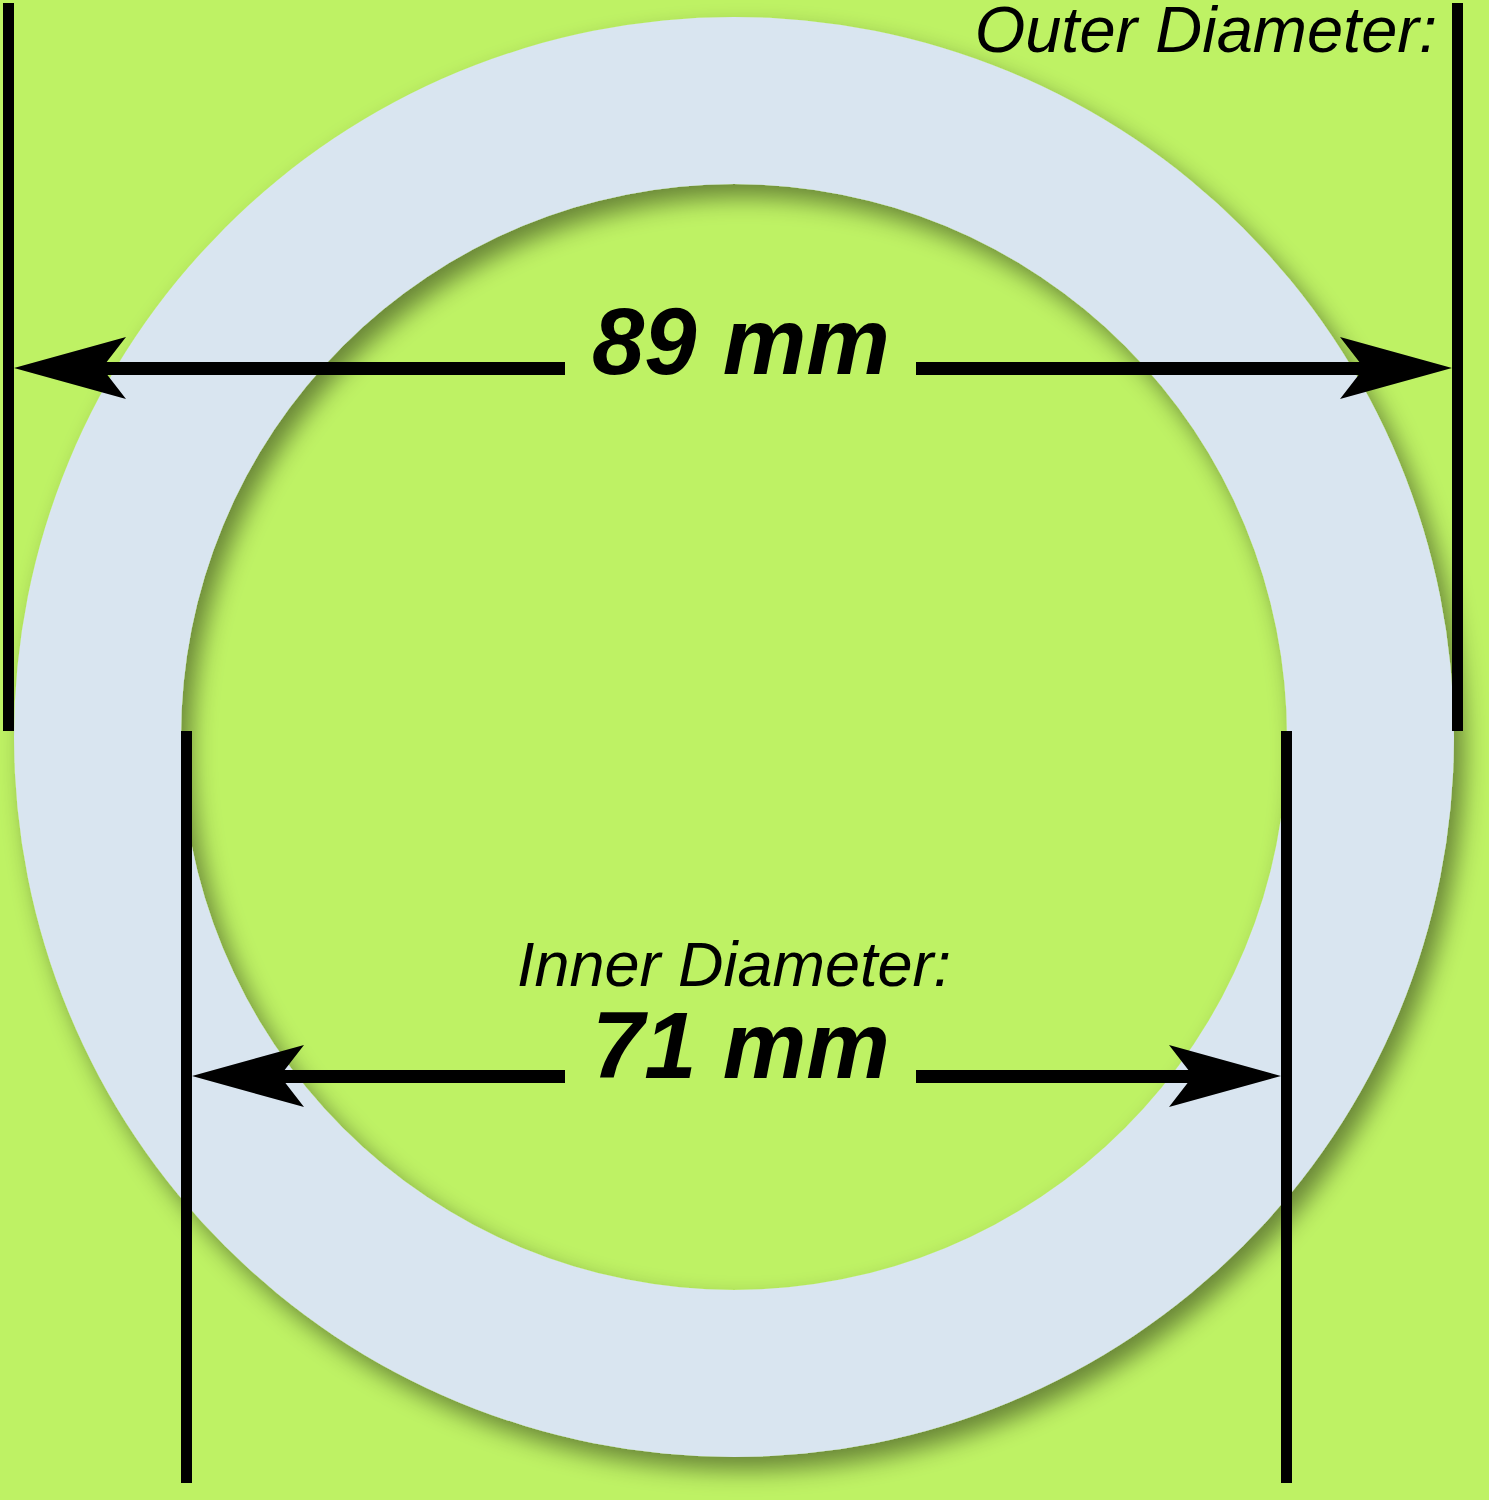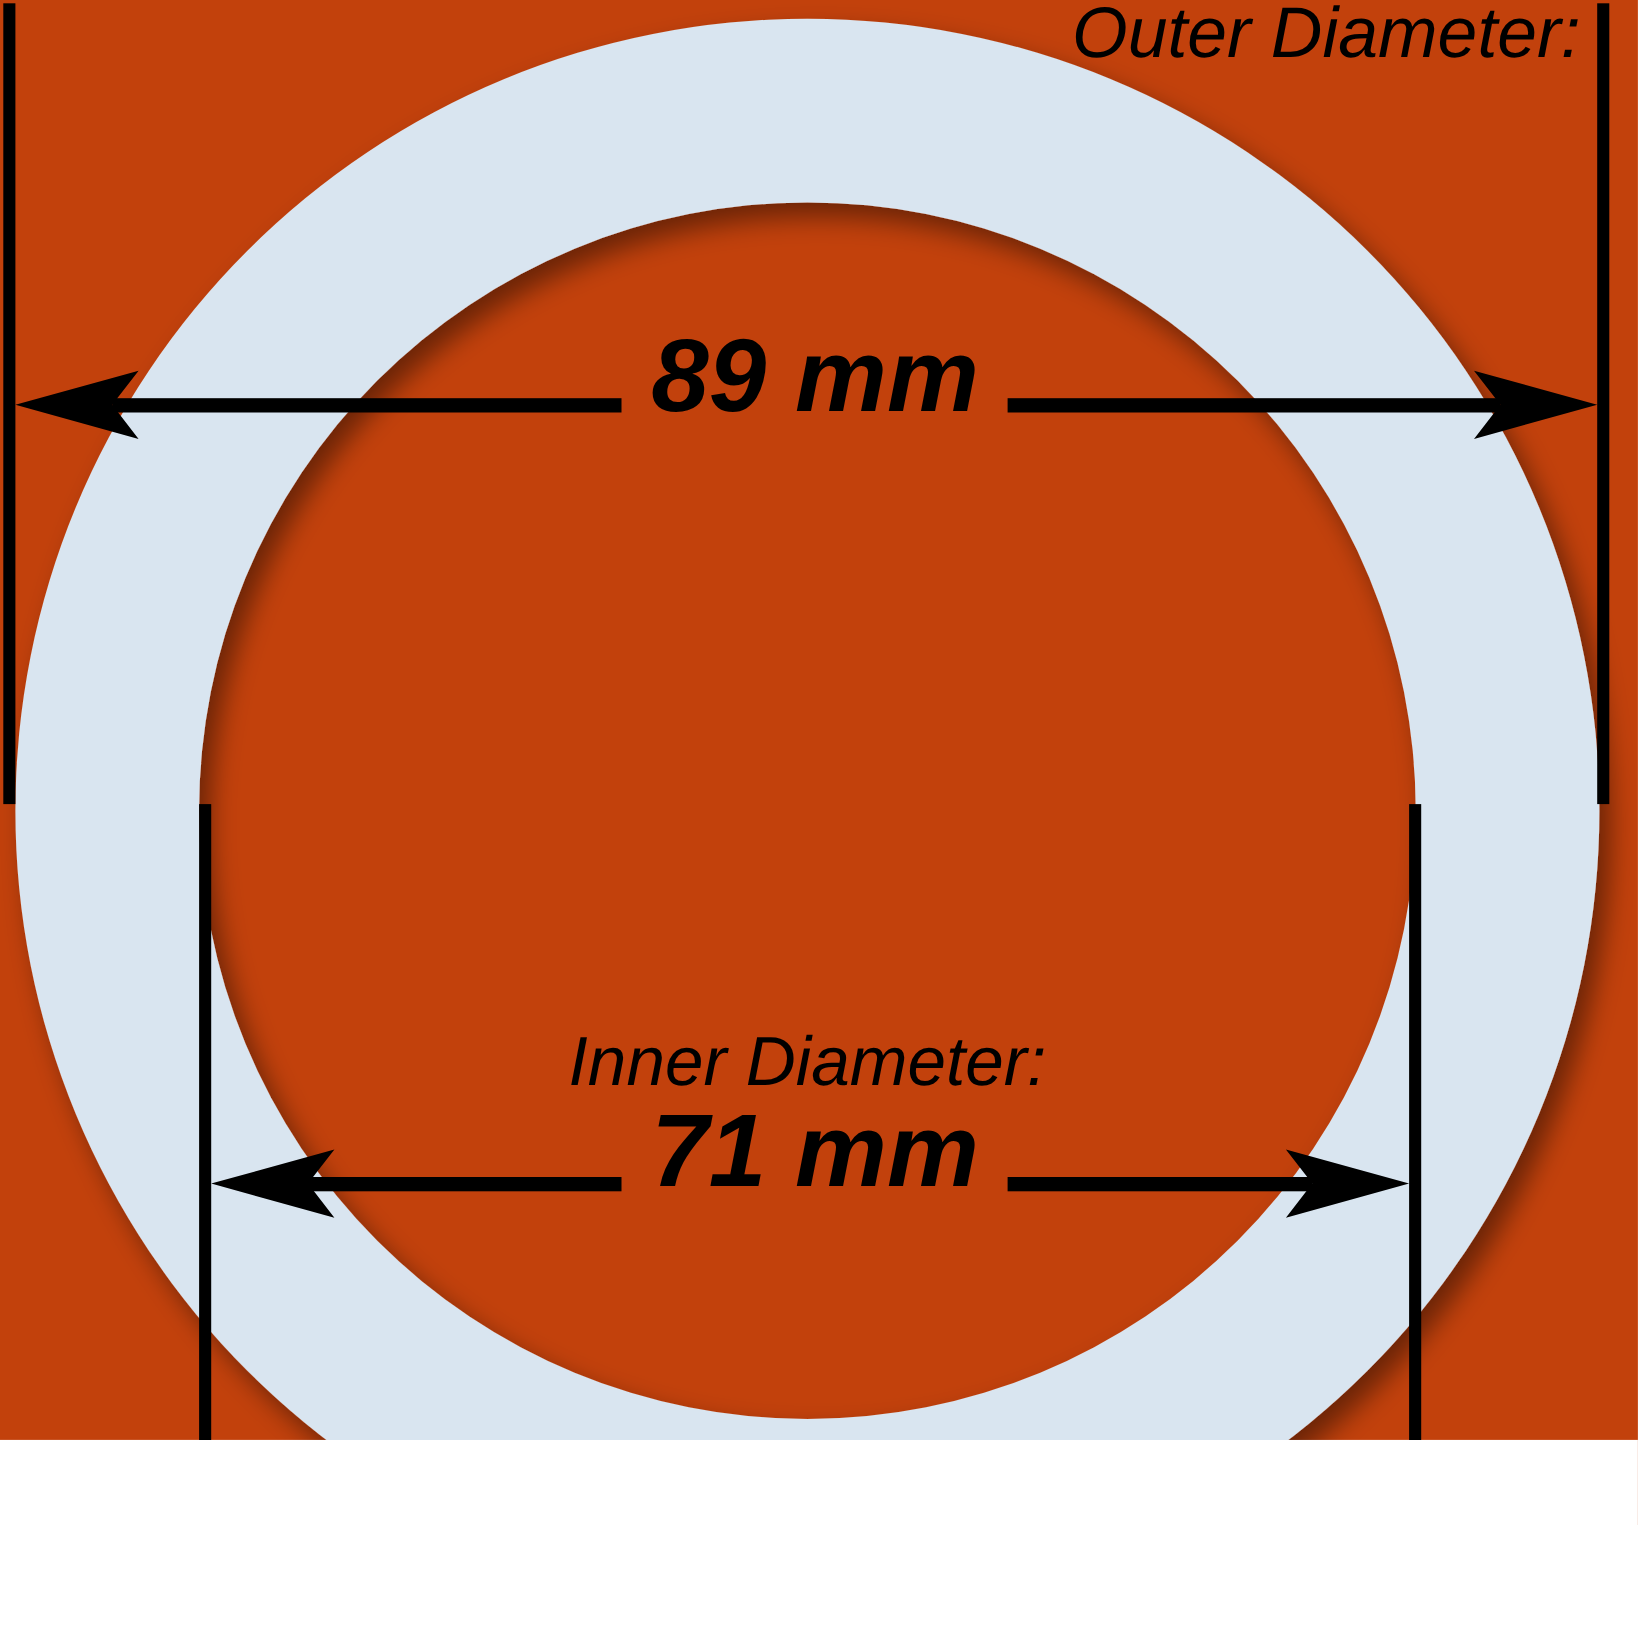--- a/index.html
+++ b/index.html
@@ -3,22 +3,22 @@
 <meta charset="utf-8">
 <style>
   html, body {
     margin: 0;
     padding: 0;
     background: #ffffff;
   }
   .stage {
     position: relative;
     width: 1489px;
-    height: 1309px;
-    background: #c2410c;
+    height: 1500px;
+    background: #bef264;
     overflow: hidden;
     font-family: "Liberation Sans", sans-serif;
   }
   .stage svg {
     display: block;
     width: 1489px;
     height: 1500px;
   }
   .dim-label {
     font-family: "Liberation Sans", sans-serif;

